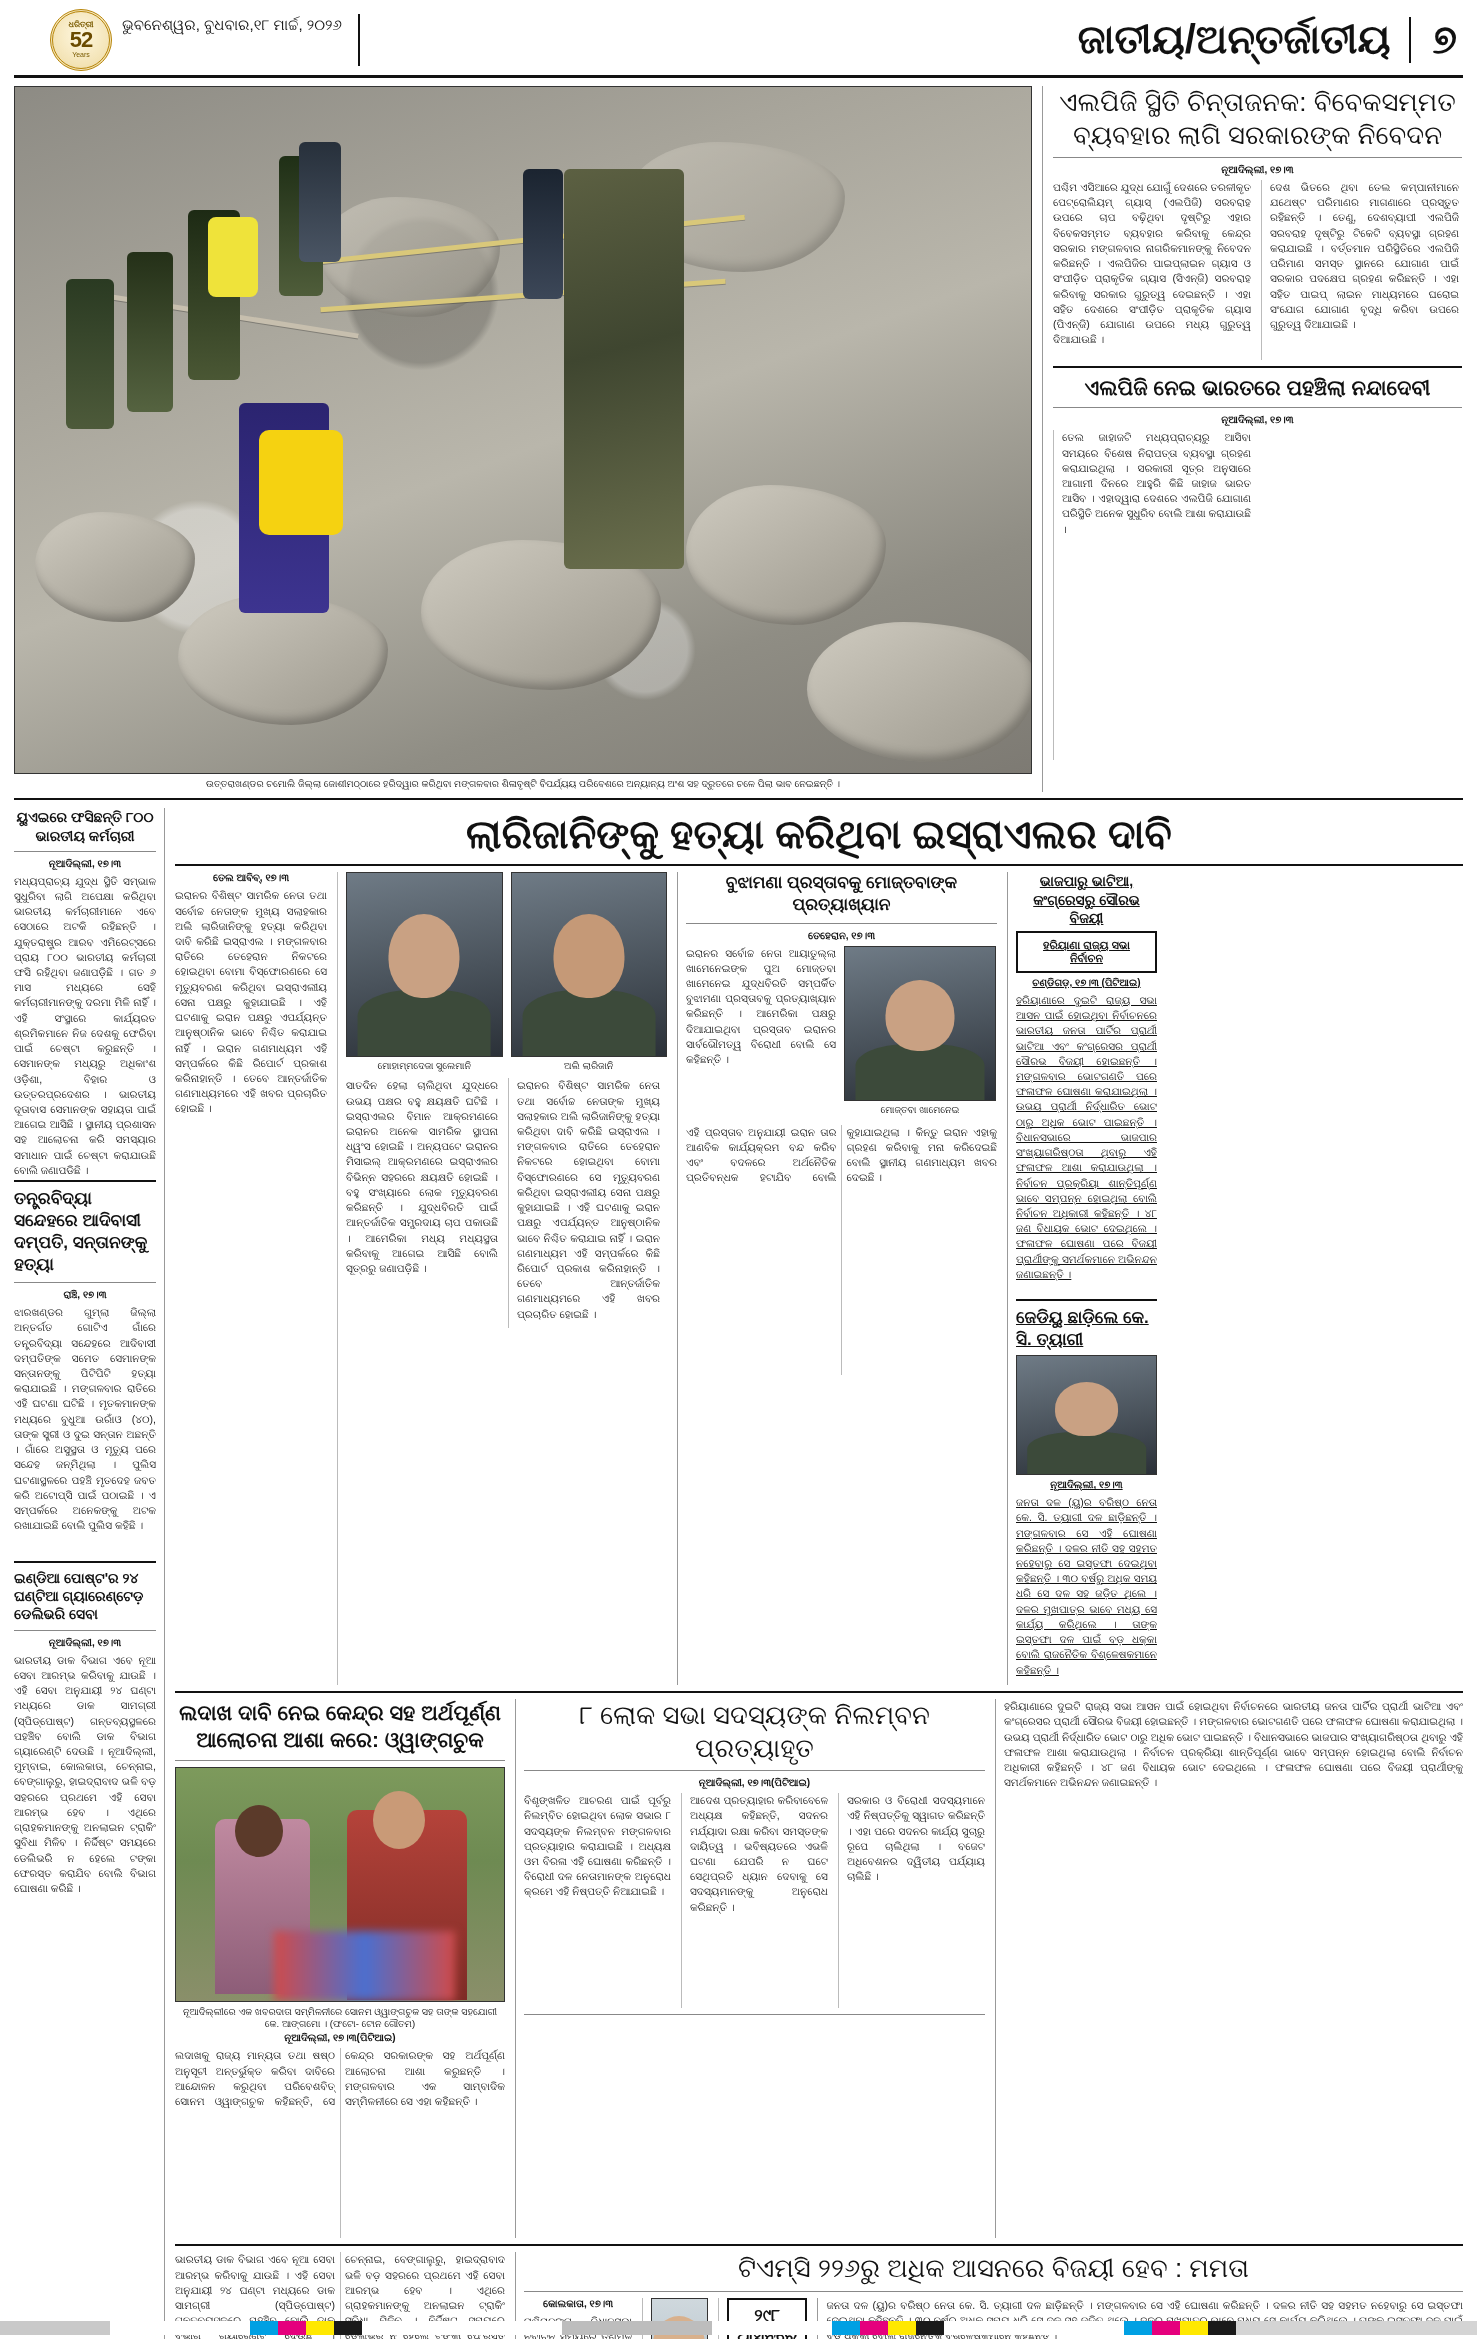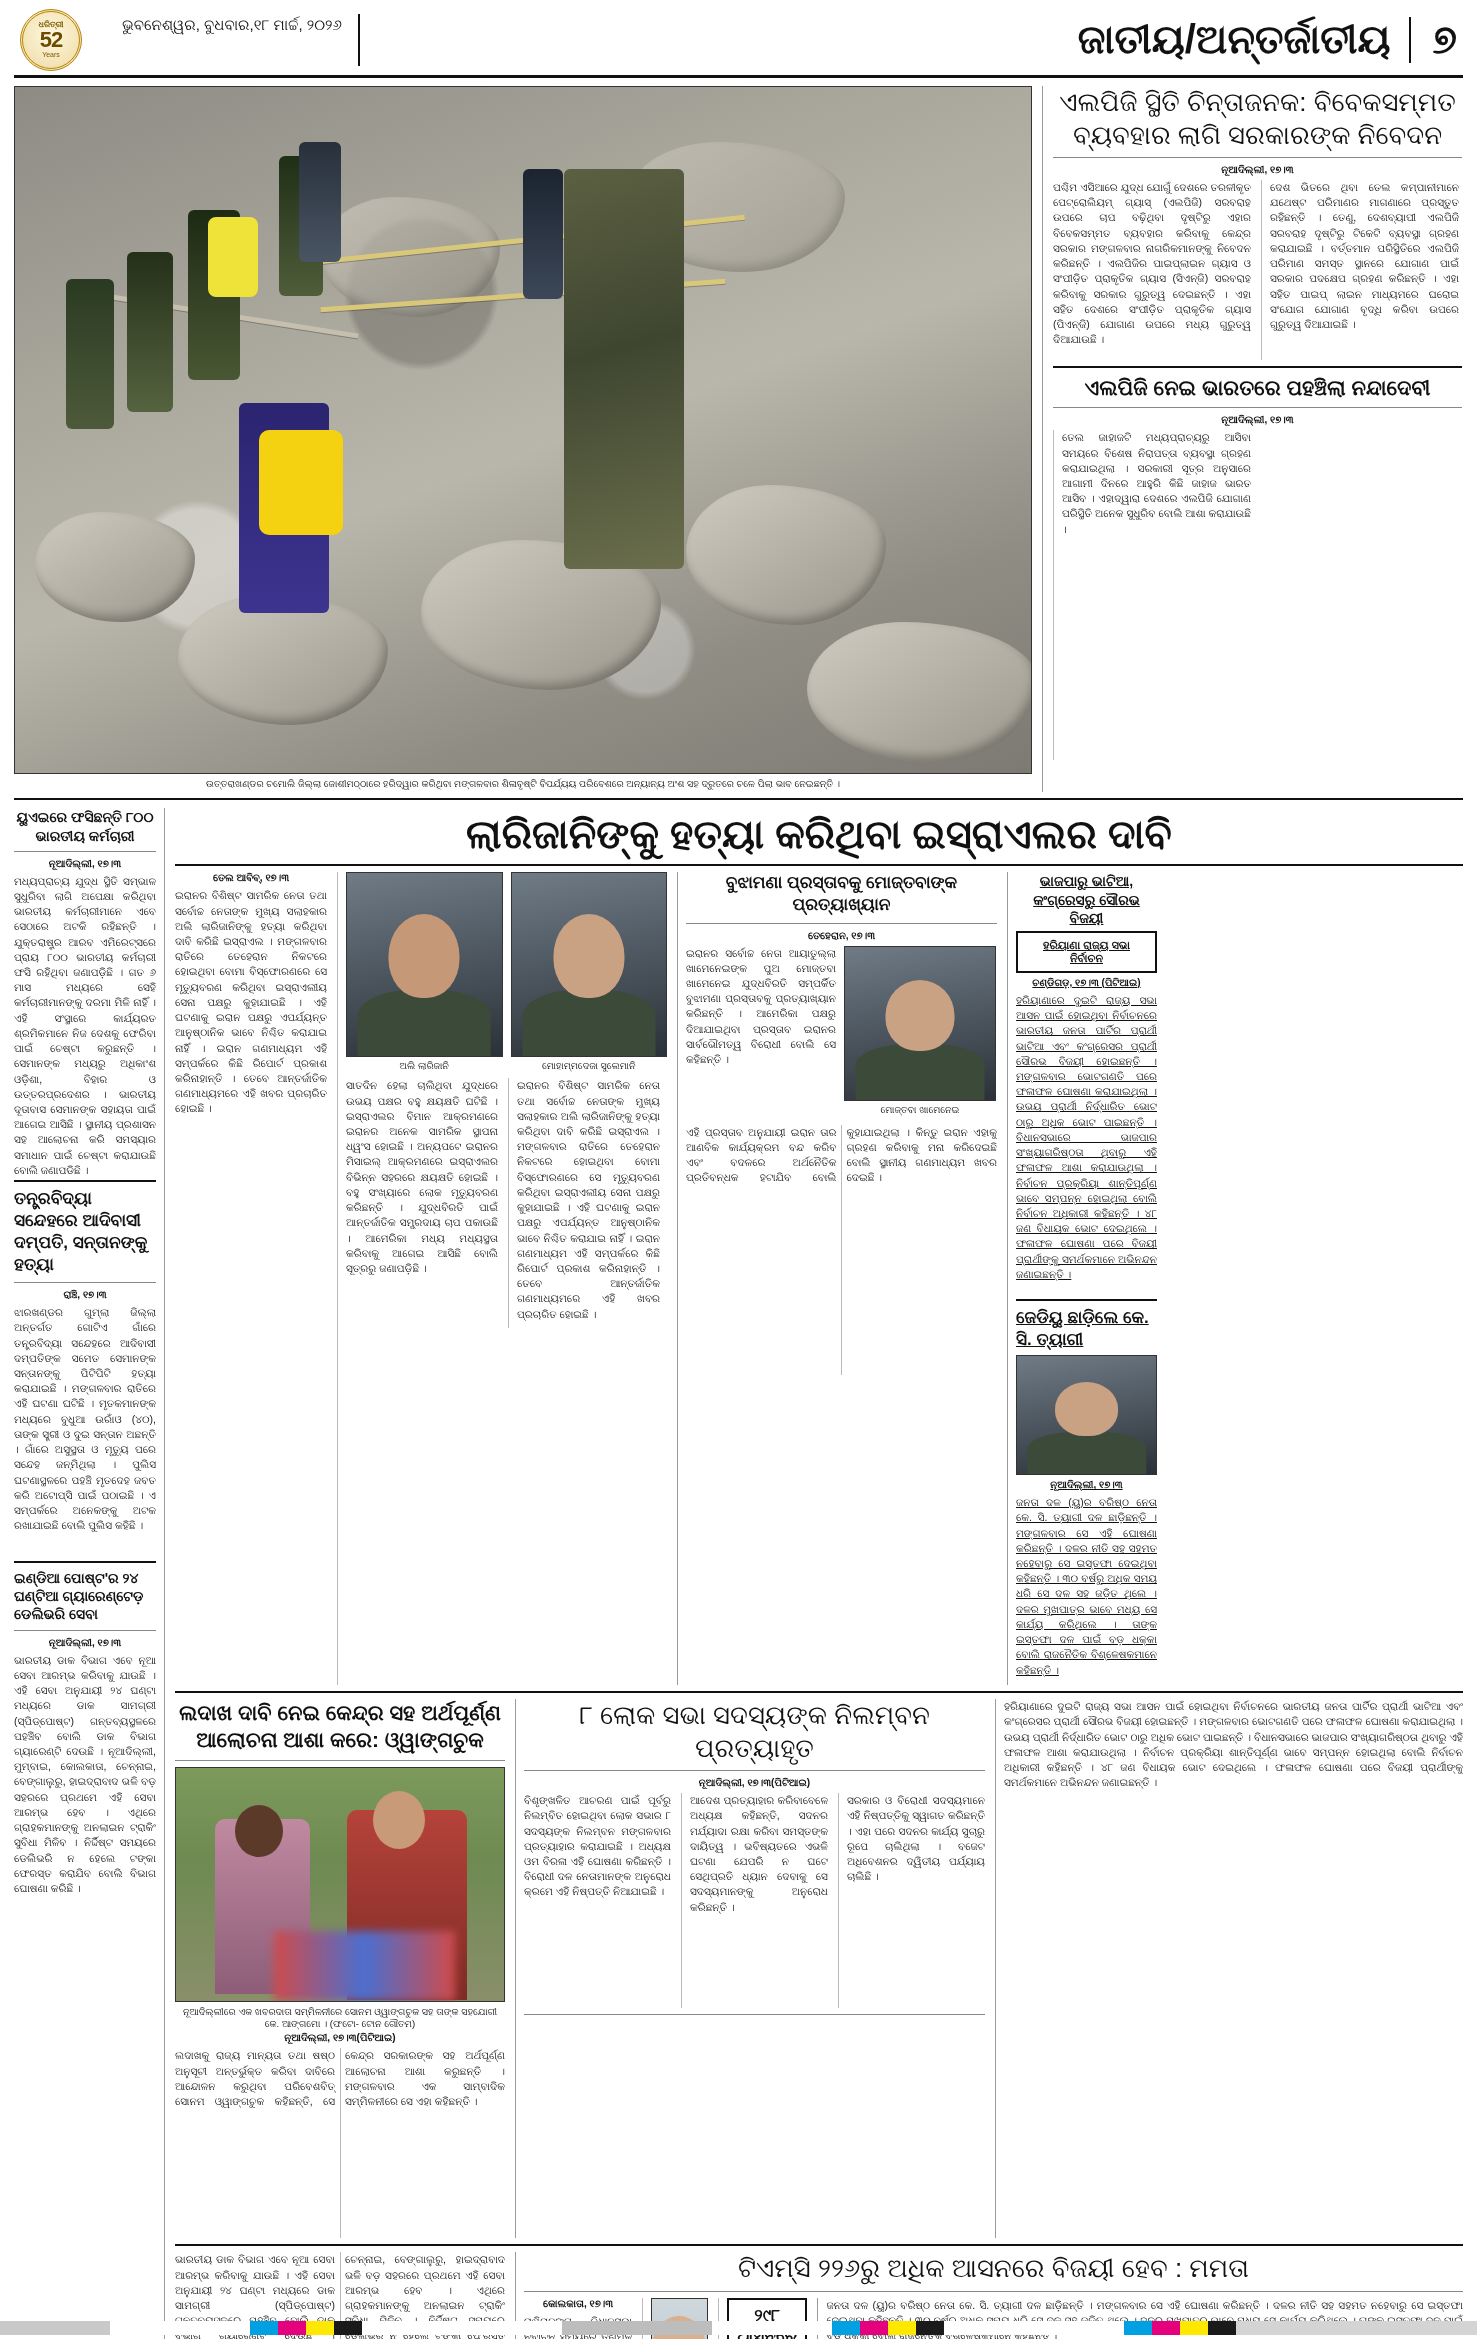--- a/index.html
+++ b/index.html
@@ -23,21 +23,21 @@
   
   .masthead {
     height: 78px;
     display: flex;
     align-items: center;
     padding: 4px 6px 0 6px;
     border-bottom: 3px solid #111;
   }
   .logo-badge {
     width: 92px; height: 64px;
-    display:flex; align-items:center; justify-content:flex-start;
+    display:flex; align-items:center; justify-content:flex-end;
     flex: 0 0 auto;
   }
   .logo-circle {
     width: 62px; height: 62px; border-radius: 50%;
     border: 3px double #b8860b;
     background: radial-gradient(circle at 50% 40%, #fff8e1 0%, #f3e3b5 70%, #e6d294 100%);
     display:flex; flex-direction:column; align-items:center; justify-content:center;
     line-height: 1;
   }
   .logo-top { font-size: 8px; color:#7a5b00; font-weight:bold; }
@@ -296,26 +296,26 @@
       <div style="display:flex; gap:10px;">
 
         <div style="width:152px; flex:0 0 152px;">
           <div class="dateline odia">ତେଲ ଆବିବ୍‌, ୧୭।୩</div>
           <div class="col-text odia" style="height:460px;">ଇରାନର ବିଶିଷ୍ଟ ସାମରିକ ନେତା ତଥା ସର୍ବୋଚ୍ଚ ନେତାଙ୍କ ମୁଖ୍ୟ ସଲାହକାର ଅଲି ଲାରିଜାନିଙ୍କୁ ହତ୍ୟା କରିଥିବା ଦାବି କରିଛି ଇସ୍ରାଏଲ । ମଙ୍ଗଳବାର ରାତିରେ ତେହେରାନ ନିକଟରେ ହୋଇଥିବା ବୋମା ବିସ୍ଫୋରଣରେ ସେ ମୃତ୍ୟୁବରଣ କରିଥିବା ଇସ୍ରାଏଲୀୟ ସେନା ପକ୍ଷରୁ କୁହାଯାଇଛି । ଏହି ଘଟଣାକୁ ଇରାନ ପକ୍ଷରୁ ଏପର୍ଯ୍ୟନ୍ତ ଆନୁଷ୍ଠାନିକ ଭାବେ ନିଶ୍ଚିତ କରାଯାଇ ନାହିଁ । ଇରାନ ଗଣମାଧ୍ୟମ ଏହି ସମ୍ପର୍କରେ କିଛି ରିପୋର୍ଟ ପ୍ରକାଶ କରିନାହାନ୍ତି । ତେବେ ଆନ୍ତର୍ଜାତିକ ଗଣମାଧ୍ୟମରେ ଏହି ଖବର ପ୍ରଚାରିତ ହୋଇଛି ।</div>
         </div>
 
         <div style="width:330px; flex:0 0 330px; border-left:1px solid #bbb; padding-left:8px;">
           <div style="display:flex; gap:8px;">
             <div style="flex:1;">
+              <div class="photo portrait border" style="height:185px;"></div>
+              <div class="photo-label odia">ମୋହାମ୍ମଦେଜା ସୁଲେମାନି</div>
+            </div>
+            <div style="flex:1;">
               <div class="photo portrait beard border" style="height:185px;"></div>
               <div class="photo-label odia">ଅଲି ଲାରିଜାନି</div>
-            </div>
-            <div style="flex:1;">
-              <div class="photo portrait border" style="height:185px;"></div>
-              <div class="photo-label odia">ମୋହାମ୍ମଦେଜା ସୁଲେମାନି</div>
             </div>
           </div>
           <div style="display:flex; gap:10px; margin-top:6px;">
             <div class="col-text odia" style="width:152px; height:250px;">ସାତଦିନ ହେଲା ଚାଲିଥିବା ଯୁଦ୍ଧରେ ଉଭୟ ପକ୍ଷର ବହୁ କ୍ଷୟକ୍ଷତି ଘଟିଛି । ଇସ୍ରାଏଲର ବିମାନ ଆକ୍ରମଣରେ ଇରାନର ଅନେକ ସାମରିକ ସ୍ଥାପନା ଧ୍ୱଂସ ହୋଇଛି । ଅନ୍ୟପଟେ ଇରାନର ମିସାଇଲ୍‌ ଆକ୍ରମଣରେ ଇସ୍ରାଏଲର ବିଭିନ୍ନ ସହରରେ କ୍ଷୟକ୍ଷତି ହୋଇଛି । ବହୁ ସଂଖ୍ୟାରେ ଲୋକ ମୃତ୍ୟୁବରଣ କରିଛନ୍ତି । ଯୁଦ୍ଧବିରତି ପାଇଁ ଆନ୍ତର୍ଜାତିକ ସମ୍ପ୍ରଦାୟ ଚାପ ପକାଉଛି । ଆମେରିକା ମଧ୍ୟ ମଧ୍ୟସ୍ଥତା କରିବାକୁ ଆଗେଇ ଆସିଛି ବୋଲି ସୂତ୍ରରୁ ଜଣାପଡ଼ିଛି ।</div>
             <div class="col-text odia" style="width:152px; height:250px; border-left:1px solid #bbb; padding-left:8px;">ଇରାନର ବିଶିଷ୍ଟ ସାମରିକ ନେତା ତଥା ସର୍ବୋଚ୍ଚ ନେତାଙ୍କ ମୁଖ୍ୟ ସଲାହକାର ଅଲି ଲାରିଜାନିଙ୍କୁ ହତ୍ୟା କରିଥିବା ଦାବି କରିଛି ଇସ୍ରାଏଲ । ମଙ୍ଗଳବାର ରାତିରେ ତେହେରାନ ନିକଟରେ ହୋଇଥିବା ବୋମା ବିସ୍ଫୋରଣରେ ସେ ମୃତ୍ୟୁବରଣ କରିଥିବା ଇସ୍ରାଏଲୀୟ ସେନା ପକ୍ଷରୁ କୁହାଯାଇଛି । ଏହି ଘଟଣାକୁ ଇରାନ ପକ୍ଷରୁ ଏପର୍ଯ୍ୟନ୍ତ ଆନୁଷ୍ଠାନିକ ଭାବେ ନିଶ୍ଚିତ କରାଯାଇ ନାହିଁ । ଇରାନ ଗଣମାଧ୍ୟମ ଏହି ସମ୍ପର୍କରେ କିଛି ରିପୋର୍ଟ ପ୍ରକାଶ କରିନାହାନ୍ତି । ତେବେ ଆନ୍ତର୍ଜାତିକ ଗଣମାଧ୍ୟମରେ ଏହି ଖବର ପ୍ରଚାରିତ ହୋଇଛି ।</div>
           </div>
         </div>
 
         <div style="width:320px; flex:0 0 320px; border-left:1px solid #999; padding-left:8px;">
           <div class="hl-sm odia center">ବୁଝାମଣା ପ୍ରସ୍ତାବକୁ ମୋଜ୍ତବାଙ୍କ ପ୍ରତ୍ୟାଖ୍ୟାନ</div>

